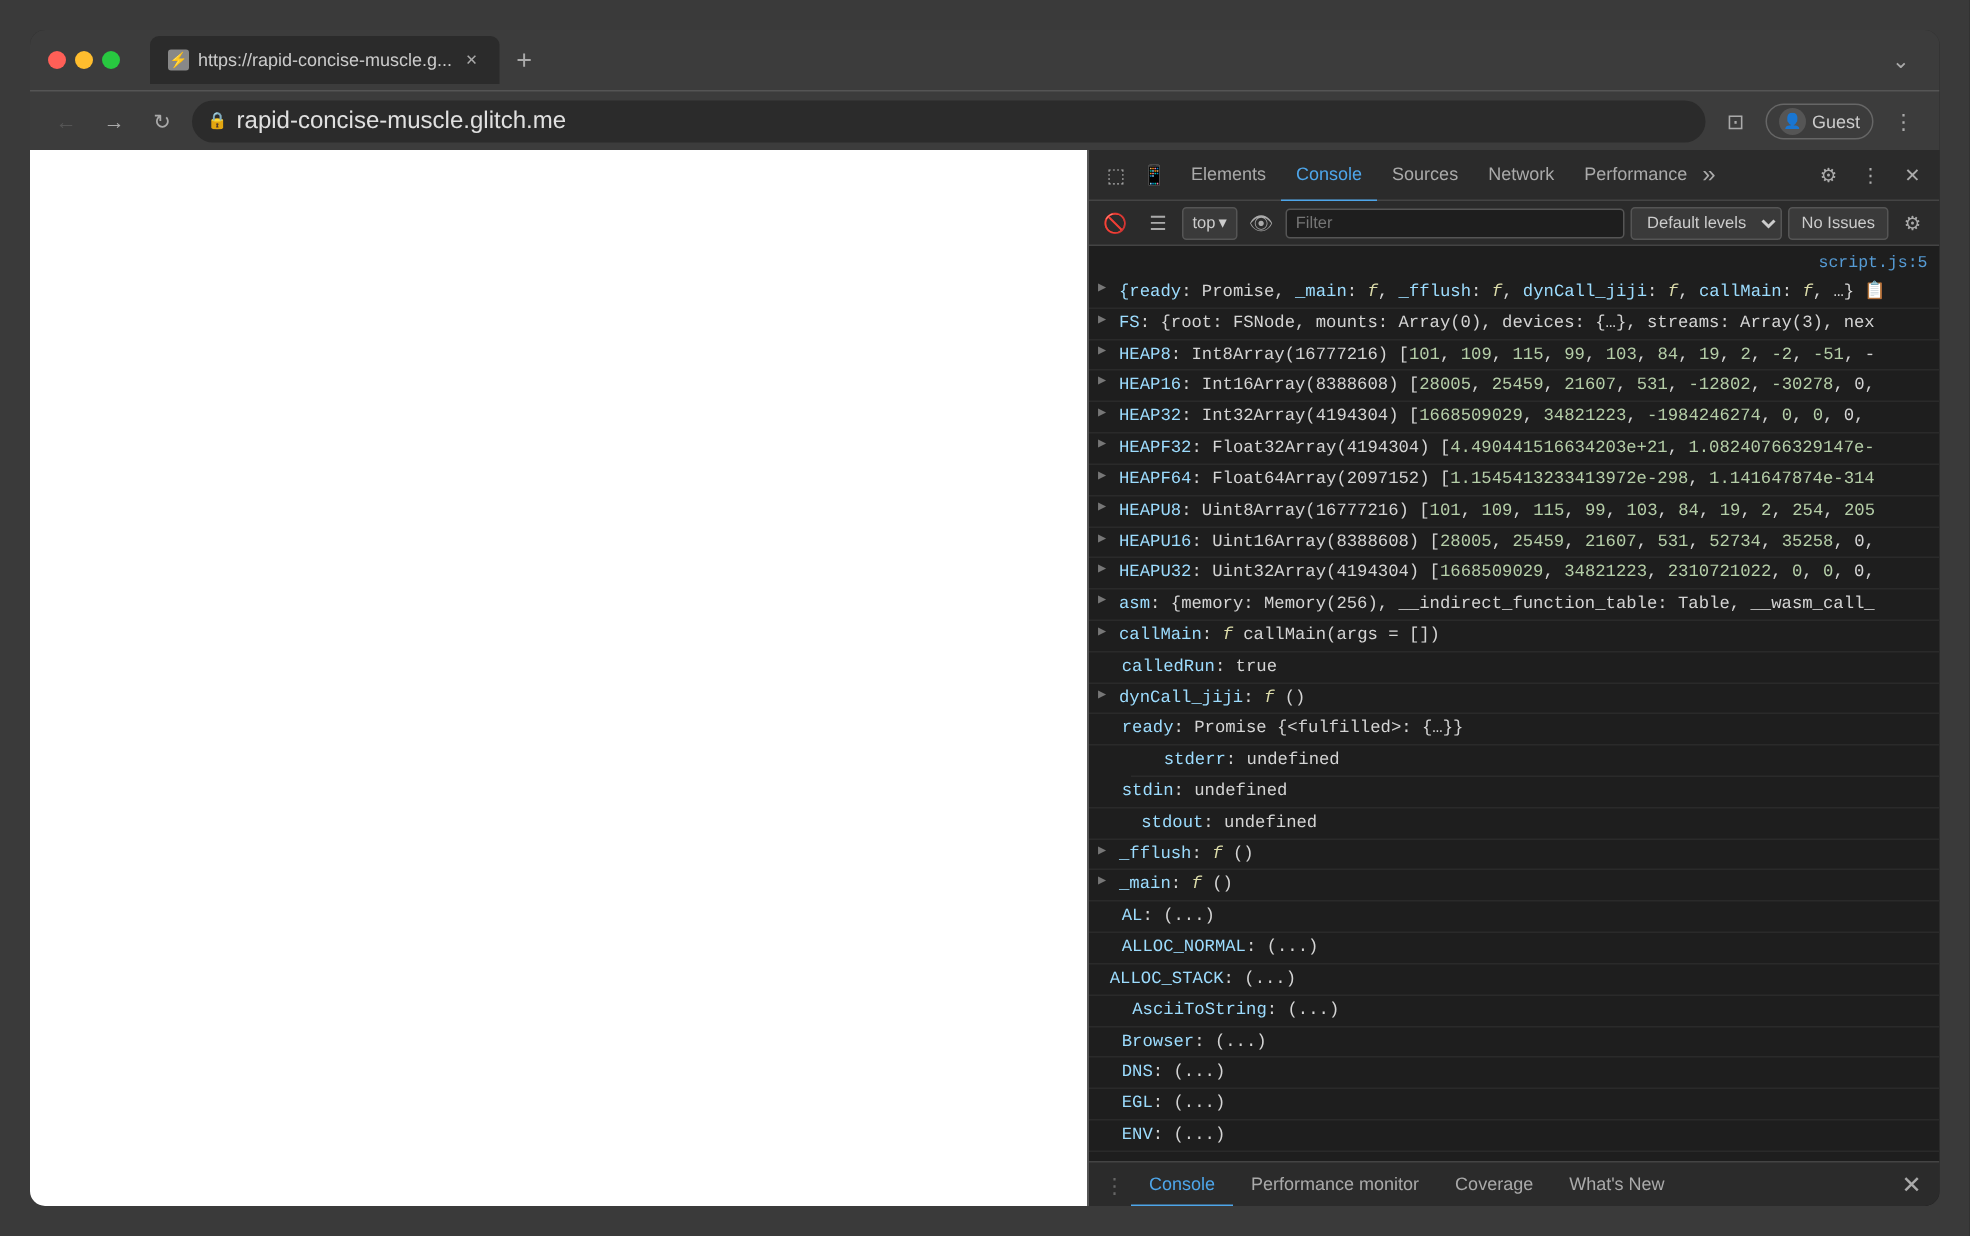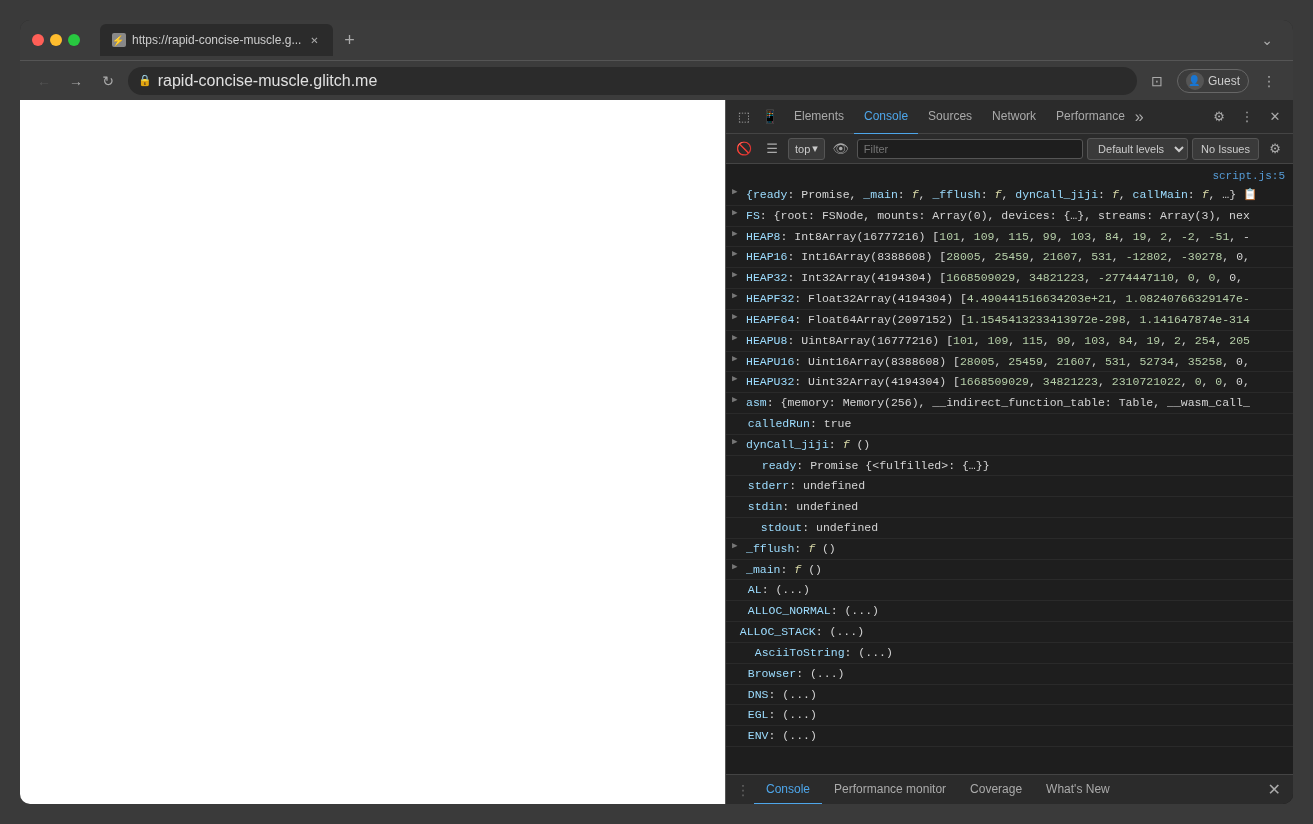--- a/index.html
+++ b/index.html
@@ -546,50 +546,53 @@
         <div class="console-line expandable">
           <span class="key">FS</span>: {root: FSNode, mounts: Array(0), devices: {…}, streams: Array(3), nex
         </div>
         <div class="console-line expandable">
           <span class="key">HEAP8</span>: Int8Array(16777216) [<span class="num">101</span>, <span class="num">109</span>, <span class="num">115</span>, <span class="num">99</span>, <span class="num">103</span>, <span class="num">84</span>, <span class="num">19</span>, <span class="num">2</span>, <span class="num">-2</span>, <span class="num">-51</span>, -
         </div>
         <div class="console-line expandable">
           <span style="color:#9cdcfe">HEAP16</span>: Int16Array(8388608) [<span class="num">28005</span>, <span class="num">25459</span>, <span class="num">21607</span>, <span class="num">531</span>, <span class="num">-12802</span>, <span class="num">-30278</span>, 0,
         </div>
         <div class="console-line expandable">
-          <span style="color:#9cdcfe">HEAP32</span>: Int32Array(4194304) [<span class="num">1668509029</span>, <span class="num">34821223</span>, <span class="num">-2774447110</span>, <span class="num">0</span>, <span class="num">0</span>, 0,
+          <span style="color:#9cdcfe">HEAP32</span>: Int32Array(4194304) [<span class="num">1668509029</span>, <span class="num">34821223</span>, <span class="num">-1984246274</span>, <span class="num">0</span>, <span class="num">0</span>, 0,
         </div>
         <div class="console-line expandable">
           <span style="color:#9cdcfe">HEAPF32</span>: Float32Array(4194304) [<span class="num">4.490441516634203e+21</span>, <span class="num">1.08240766329147e-</span>
         </div>
         <div class="console-line expandable">
           <span style="color:#9cdcfe">HEAPF64</span>: Float64Array(2097152) [<span class="num">1.1545413233413972e-298</span>, <span class="num">1.141647874e-314</span>
         </div>
         <div class="console-line expandable">
           <span style="color:#9cdcfe">HEAPU8</span>: Uint8Array(16777216) [<span class="num">101</span>, <span class="num">109</span>, <span class="num">115</span>, <span class="num">99</span>, <span class="num">103</span>, <span class="num">84</span>, <span class="num">19</span>, <span class="num">2</span>, <span class="num">254</span>, <span class="num">205</span>
         </div>
         <div class="console-line expandable">
           <span style="color:#9cdcfe">HEAPU16</span>: Uint16Array(8388608) [<span class="num">28005</span>, <span class="num">25459</span>, <span class="num">21607</span>, <span class="num">531</span>, <span class="num">52734</span>, <span class="num">35258</span>, 0,
         </div>
         <div class="console-line expandable">
           <span style="color:#9cdcfe">HEAPU32</span>: Uint32Array(4194304) [<span class="num">1668509029</span>, <span class="num">34821223</span>, <span class="num">2310721022</span>, <span class="num">0</span>, <span class="num">0</span>, 0,
         </div>
         <div class="console-line expandable">
           <span style="color:#9cdcfe">asm</span>: {memory: Memory(256), __indirect_function_table: Table, __wasm_call_
         </div>
+        <div class="console-line expandable">
+          <span style="color:#9cdcfe">callMain</span>: <span class="func">f</span> callMain(args = [])
+        </div>
         <div class="console-line" style="padding-left:8px;">
           &nbsp;&nbsp;<span style="color:#9cdcfe">calledRun</span>: true
         </div>
         <div class="console-line expandable">
           <span style="color:#9cdcfe">dynCall_jiji</span>: <span class="func">f</span> ()
         </div>
-        <div class="console-line" style="padding-left:22px;">
+        <div class="console-line" style="padding-left:8px;">
           &nbsp;&nbsp;<span style="color:#9cdcfe">ready</span>: Promise {&lt;fulfilled&gt;: {…}}
         </div>
-        <div class="console-line" style="padding-left:8px;">
+        <div class="console-line" style="padding-left:8px;margin-left:28px;">
           &nbsp;&nbsp;<span style="color:#9cdcfe">stderr</span>: undefined
         </div>
         <div class="console-line" style="padding-left:8px;">
           &nbsp;&nbsp;<span style="color:#9cdcfe">stdin</span>: undefined
         </div>
         <div class="console-line" style="padding-left:21px;">
           &nbsp;&nbsp;<span style="color:#9cdcfe">stdout</span>: undefined
         </div>
         <div class="console-line expandable">
           <span style="color:#9cdcfe">_fflush</span>: <span class="func">f</span> ()

